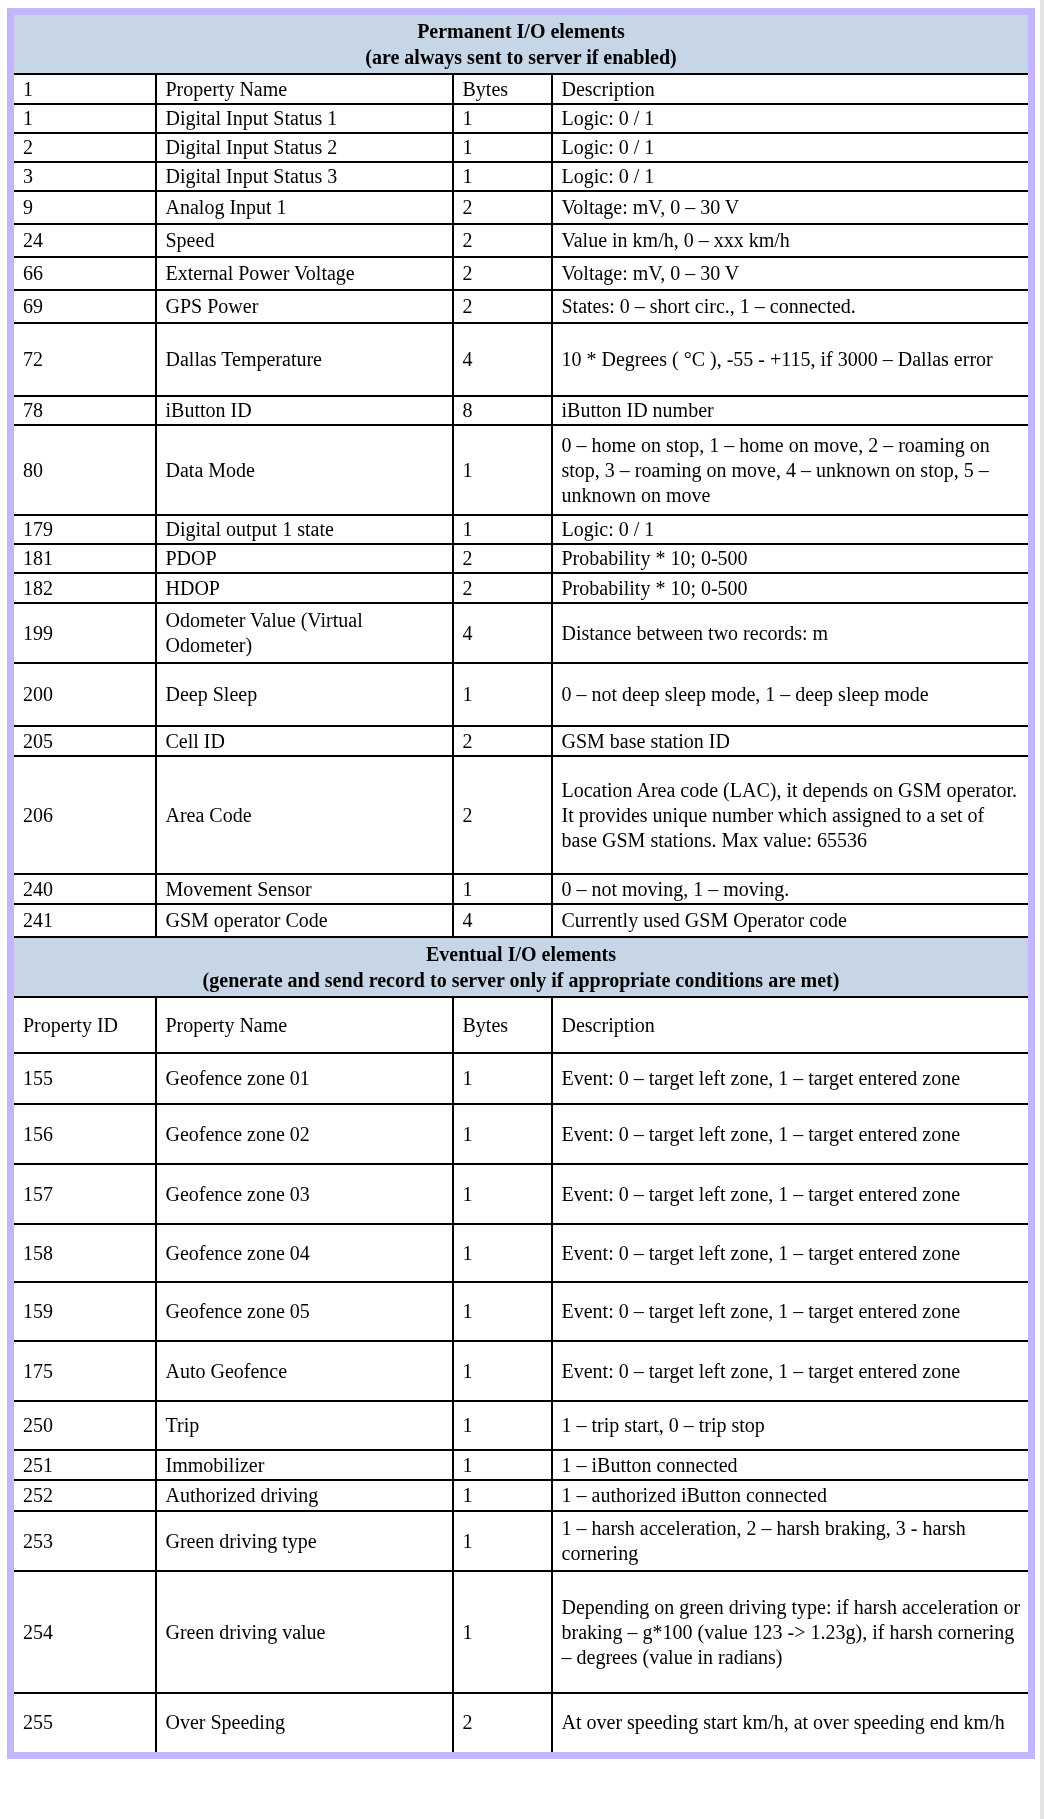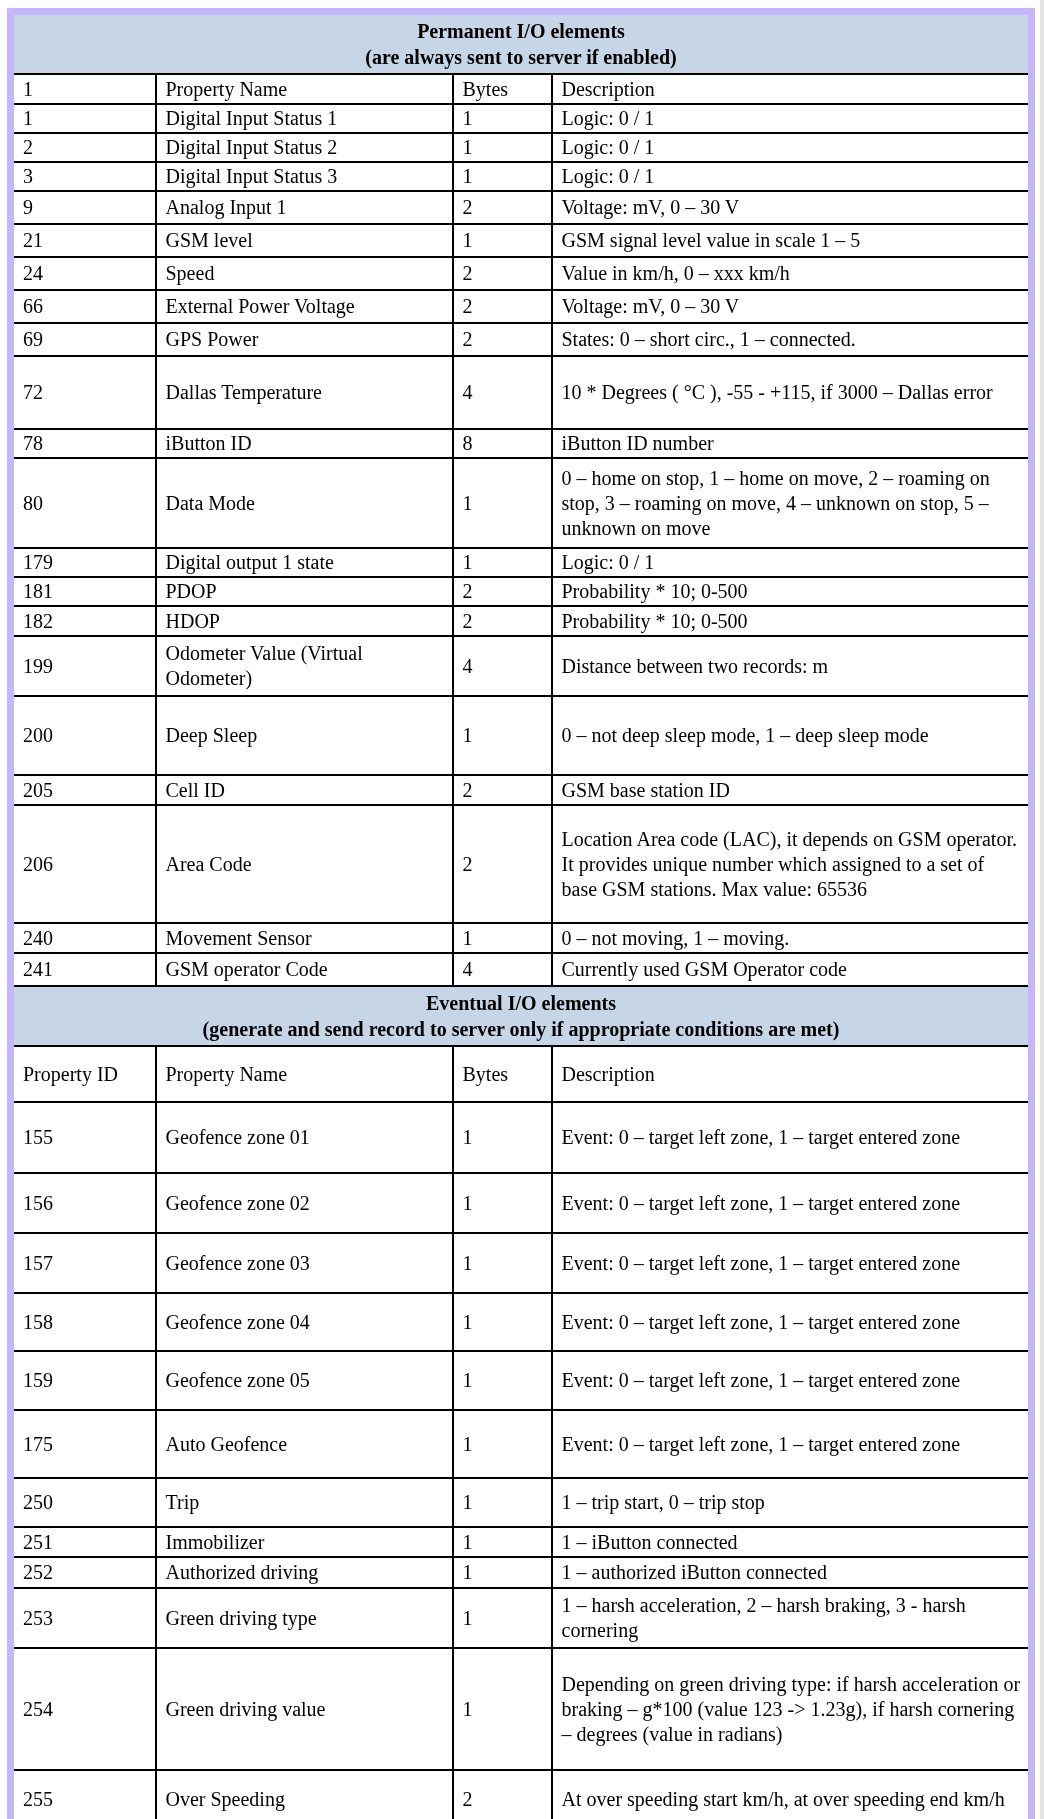--- a/index.html
+++ b/index.html
@@ -94,26 +94,20 @@
           <td class="c-bytes">1</td>
           <td class="c-desc">Logic: 0 / 1</td>
         </tr>
         <tr style="height: 33px;">
           <td class="c-id">9</td>
           <td class="c-name">Analog Input 1</td>
           <td class="c-bytes">2</td>
           <td class="c-desc">Voltage: mV, 0 – 30 V</td>
         </tr>
         <tr style="height: 33px;">
-          <td class="c-id">21</td>
-          <td class="c-name">GSM level</td>
-          <td class="c-bytes">1</td>
-          <td class="c-desc">GSM signal level value in scale 1 – 5</td>
-        </tr>
-        <tr style="height: 33px;">
           <td class="c-id">24</td>
           <td class="c-name">Speed</td>
           <td class="c-bytes">2</td>
           <td class="c-desc">Value in km/h, 0 – xxx km/h</td>
         </tr>
         <tr style="height: 33px;">
           <td class="c-id">66</td>
           <td class="c-name">External Power Voltage</td>
           <td class="c-bytes">2</td>
           <td class="c-desc">Voltage: mV, 0 – 30 V</td>
@@ -159,21 +153,21 @@
           <td class="c-name">HDOP</td>
           <td class="c-bytes">2</td>
           <td class="c-desc">Probability * 10; 0-500</td>
         </tr>
         <tr style="height: 60px;">
           <td class="c-id">199</td>
           <td class="c-name">Odometer Value (Virtual Odometer)</td>
           <td class="c-bytes">4</td>
           <td class="c-desc">Distance between two records: m</td>
         </tr>
-        <tr style="height: 79px;">
+        <tr style="height: 63px;">
           <td class="c-id">200</td>
           <td class="c-name">Deep Sleep</td>
           <td class="c-bytes">1</td>
           <td class="c-desc">0 – not deep sleep mode, 1 – deep sleep mode</td>
         </tr>
         <tr style="height: 30px;">
           <td class="c-id">205</td>
           <td class="c-name">Cell ID</td>
           <td class="c-bytes">2</td>
           <td class="c-desc">GSM base station ID</td>
@@ -201,21 +195,21 @@
             <div>Eventual I/O elements</div>
             <div>(generate and send record to server only if appropriate conditions are met)</div>
           </td>
         </tr>
         <tr style="height: 56px;">
           <td class="c-id">Property ID</td>
           <td class="c-name">Property Name</td>
           <td class="c-bytes">Bytes</td>
           <td class="c-desc">Description</td>
         </tr>
-        <tr style="height: 71px;">
+        <tr style="height: 51px;">
           <td class="c-id">155</td>
           <td class="c-name">Geofence zone 01</td>
           <td class="c-bytes">1</td>
           <td class="c-desc v-top">Event: 0 – target left zone, 1 – target entered zone</td>
         </tr>
         <tr style="height: 60px;">
           <td class="c-id">156</td>
           <td class="c-name">Geofence zone 02</td>
           <td class="c-bytes">1</td>
           <td class="c-desc v-top">Event: 0 – target left zone, 1 – target entered zone</td>
@@ -231,21 +225,21 @@
           <td class="c-name">Geofence zone 04</td>
           <td class="c-bytes">1</td>
           <td class="c-desc v-top">Event: 0 – target left zone, 1 – target entered zone</td>
         </tr>
         <tr style="height: 59px;">
           <td class="c-id">159</td>
           <td class="c-name">Geofence zone 05</td>
           <td class="c-bytes">1</td>
           <td class="c-desc v-top">Event: 0 – target left zone, 1 – target entered zone</td>
         </tr>
-        <tr style="height: 68px; padding-left: 8px;">
+        <tr style="height: 60px; padding-left: 8px;">
           <td class="c-id">175</td>
           <td class="c-name">Auto Geofence</td>
           <td class="c-bytes">1</td>
           <td class="c-desc v-top">Event: 0 – target left zone, 1 – target entered zone</td>
         </tr>
         <tr style="height: 49px;">
           <td class="c-id">250</td>
           <td class="c-name">Trip</td>
           <td class="c-bytes">1</td>
           <td class="c-desc">1 – trip start, 0 – trip stop</td>

